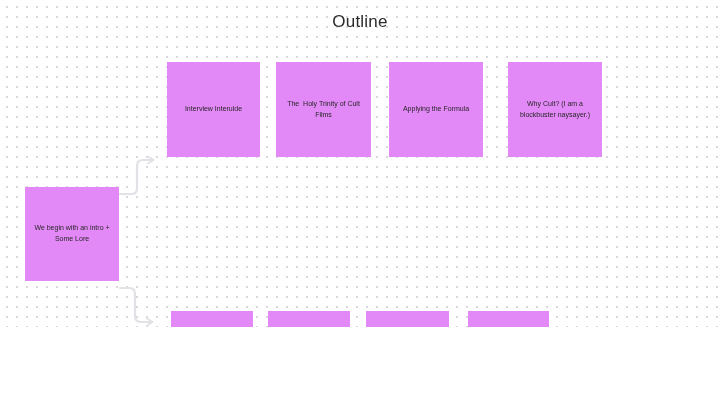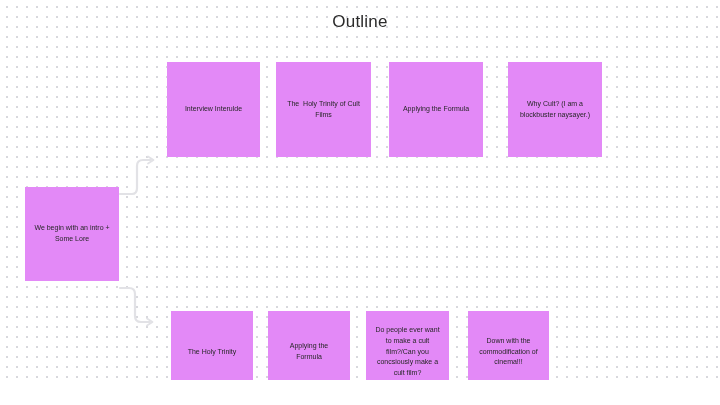--- a/index.html
+++ b/index.html
@@ -3,21 +3,21 @@
 <meta charset="utf-8">
 <style>
   html, body {
     margin: 0;
     padding: 0;
     background: #ffffff;
   }
   #canvas {
     position: relative;
     width: 720px;
-    height: 380px;
+    height: 327px;
     overflow: hidden;
     background-color: #ffffff;
     background-image: radial-gradient(circle, #d8d8dd 0.9px, transparent 1px);
     background-size: 10px 10px;
     background-position: 2px 2px;
     font-family: "Liberation Sans", sans-serif;
     -webkit-font-smoothing: antialiased;
   }
   #board-title {
     position: absolute;

